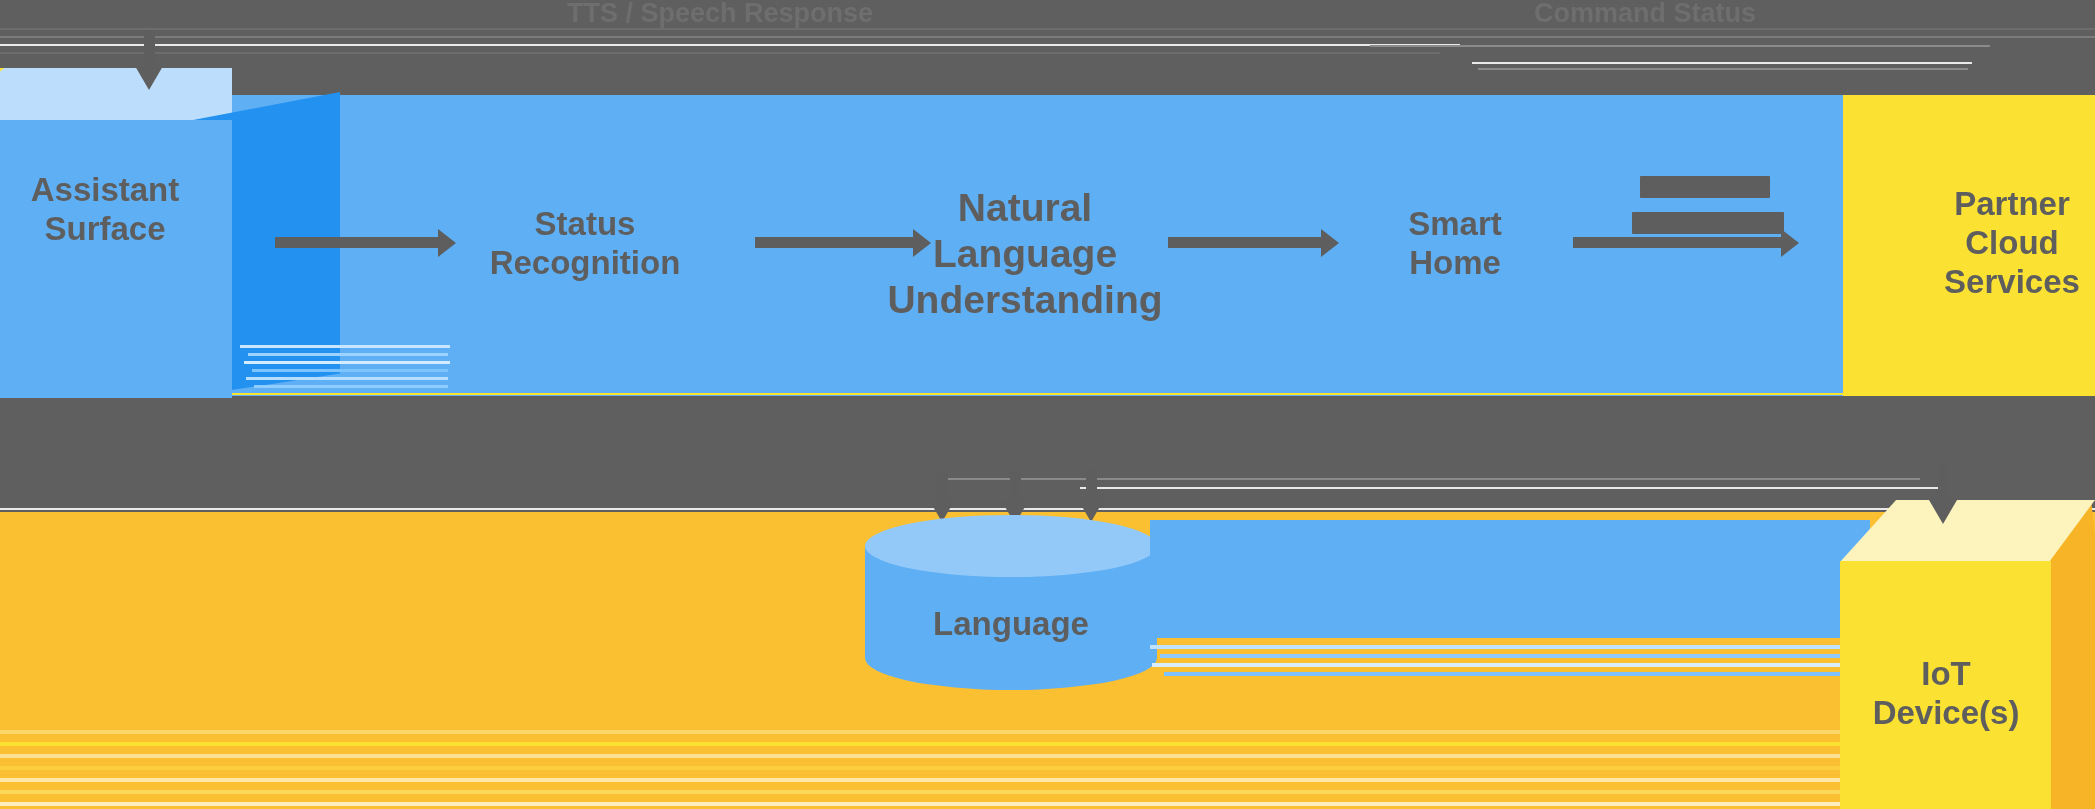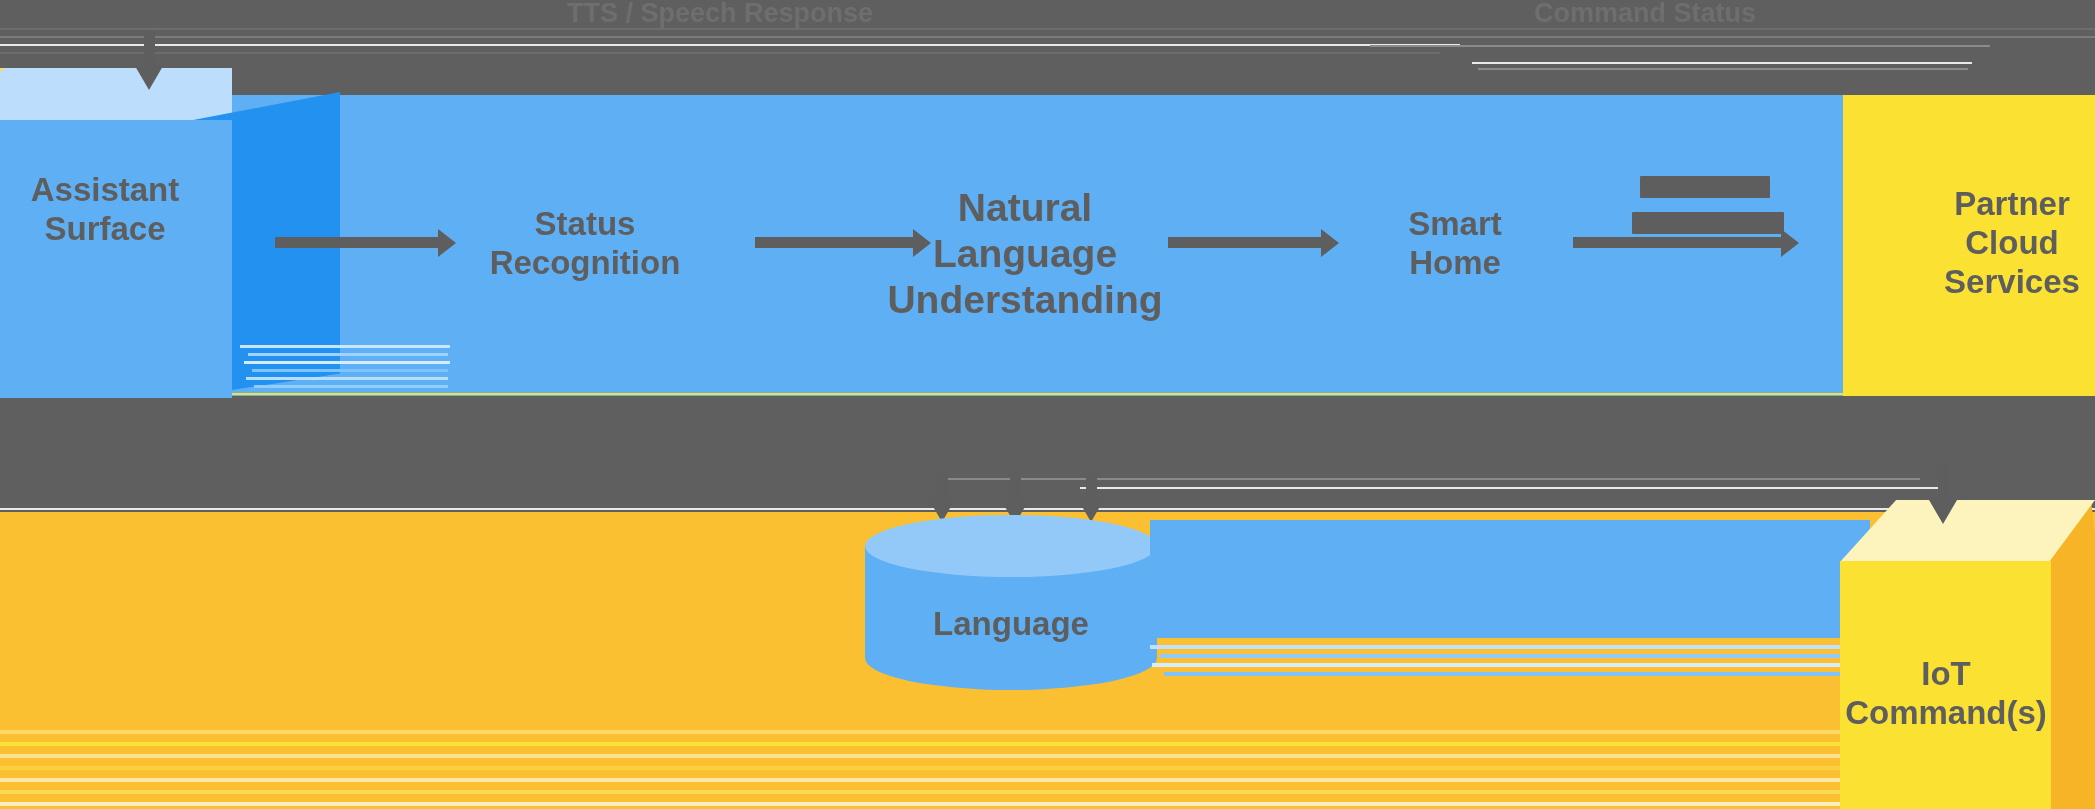--- a/index.html
+++ b/index.html
@@ -205,21 +205,21 @@
   <div class="conn-line" style="left:1160px; top:654px; width:700px; height:4px; background:#8ecaff;"></div>
   <div class="conn-line" style="left:1152px; top:663px; width:706px; height:4px; background:#d8eeff;"></div>
   <div class="conn-line" style="left:1164px; top:672px; width:694px; height:4px; background:#7ec2ff;"></div>
 
   <div class="iot-box">
     <div class="iot-side"></div>
     <div class="iot-top"></div>
     <div class="iot-front"></div>
   </div>
   <div class="node-label" style="left:1840px; top:655px; width:212px; font-size:33px;">IoT
-Command(s)</div>
+Device(s)</div>
 
   <div class="arrow-d" style="left:1938px; top:462px; height:40px;"></div>
 
   <div class="conn-line" style="left:0; top:730px; width:1840px; height:4px; background:#fdd76a;"></div>
   <div class="conn-line" style="left:0; top:742px; width:1840px; height:4px; background:#fbe232;"></div>
   <div class="conn-line" style="left:0; top:754px; width:1840px; height:4px; background:#fde193;"></div>
   <div class="conn-line" style="left:0; top:766px; width:1840px; height:4px; background:#fbcf3d;"></div>
   <div class="conn-line" style="left:0; top:778px; width:1840px; height:4px; background:#fde8a8;"></div>
   <div class="conn-line" style="left:0; top:790px; width:1840px; height:4px; background:#fbd858;"></div>
   <div class="conn-line" style="left:0; top:802px; width:1840px; height:4px; background:#fdeec0;"></div>

